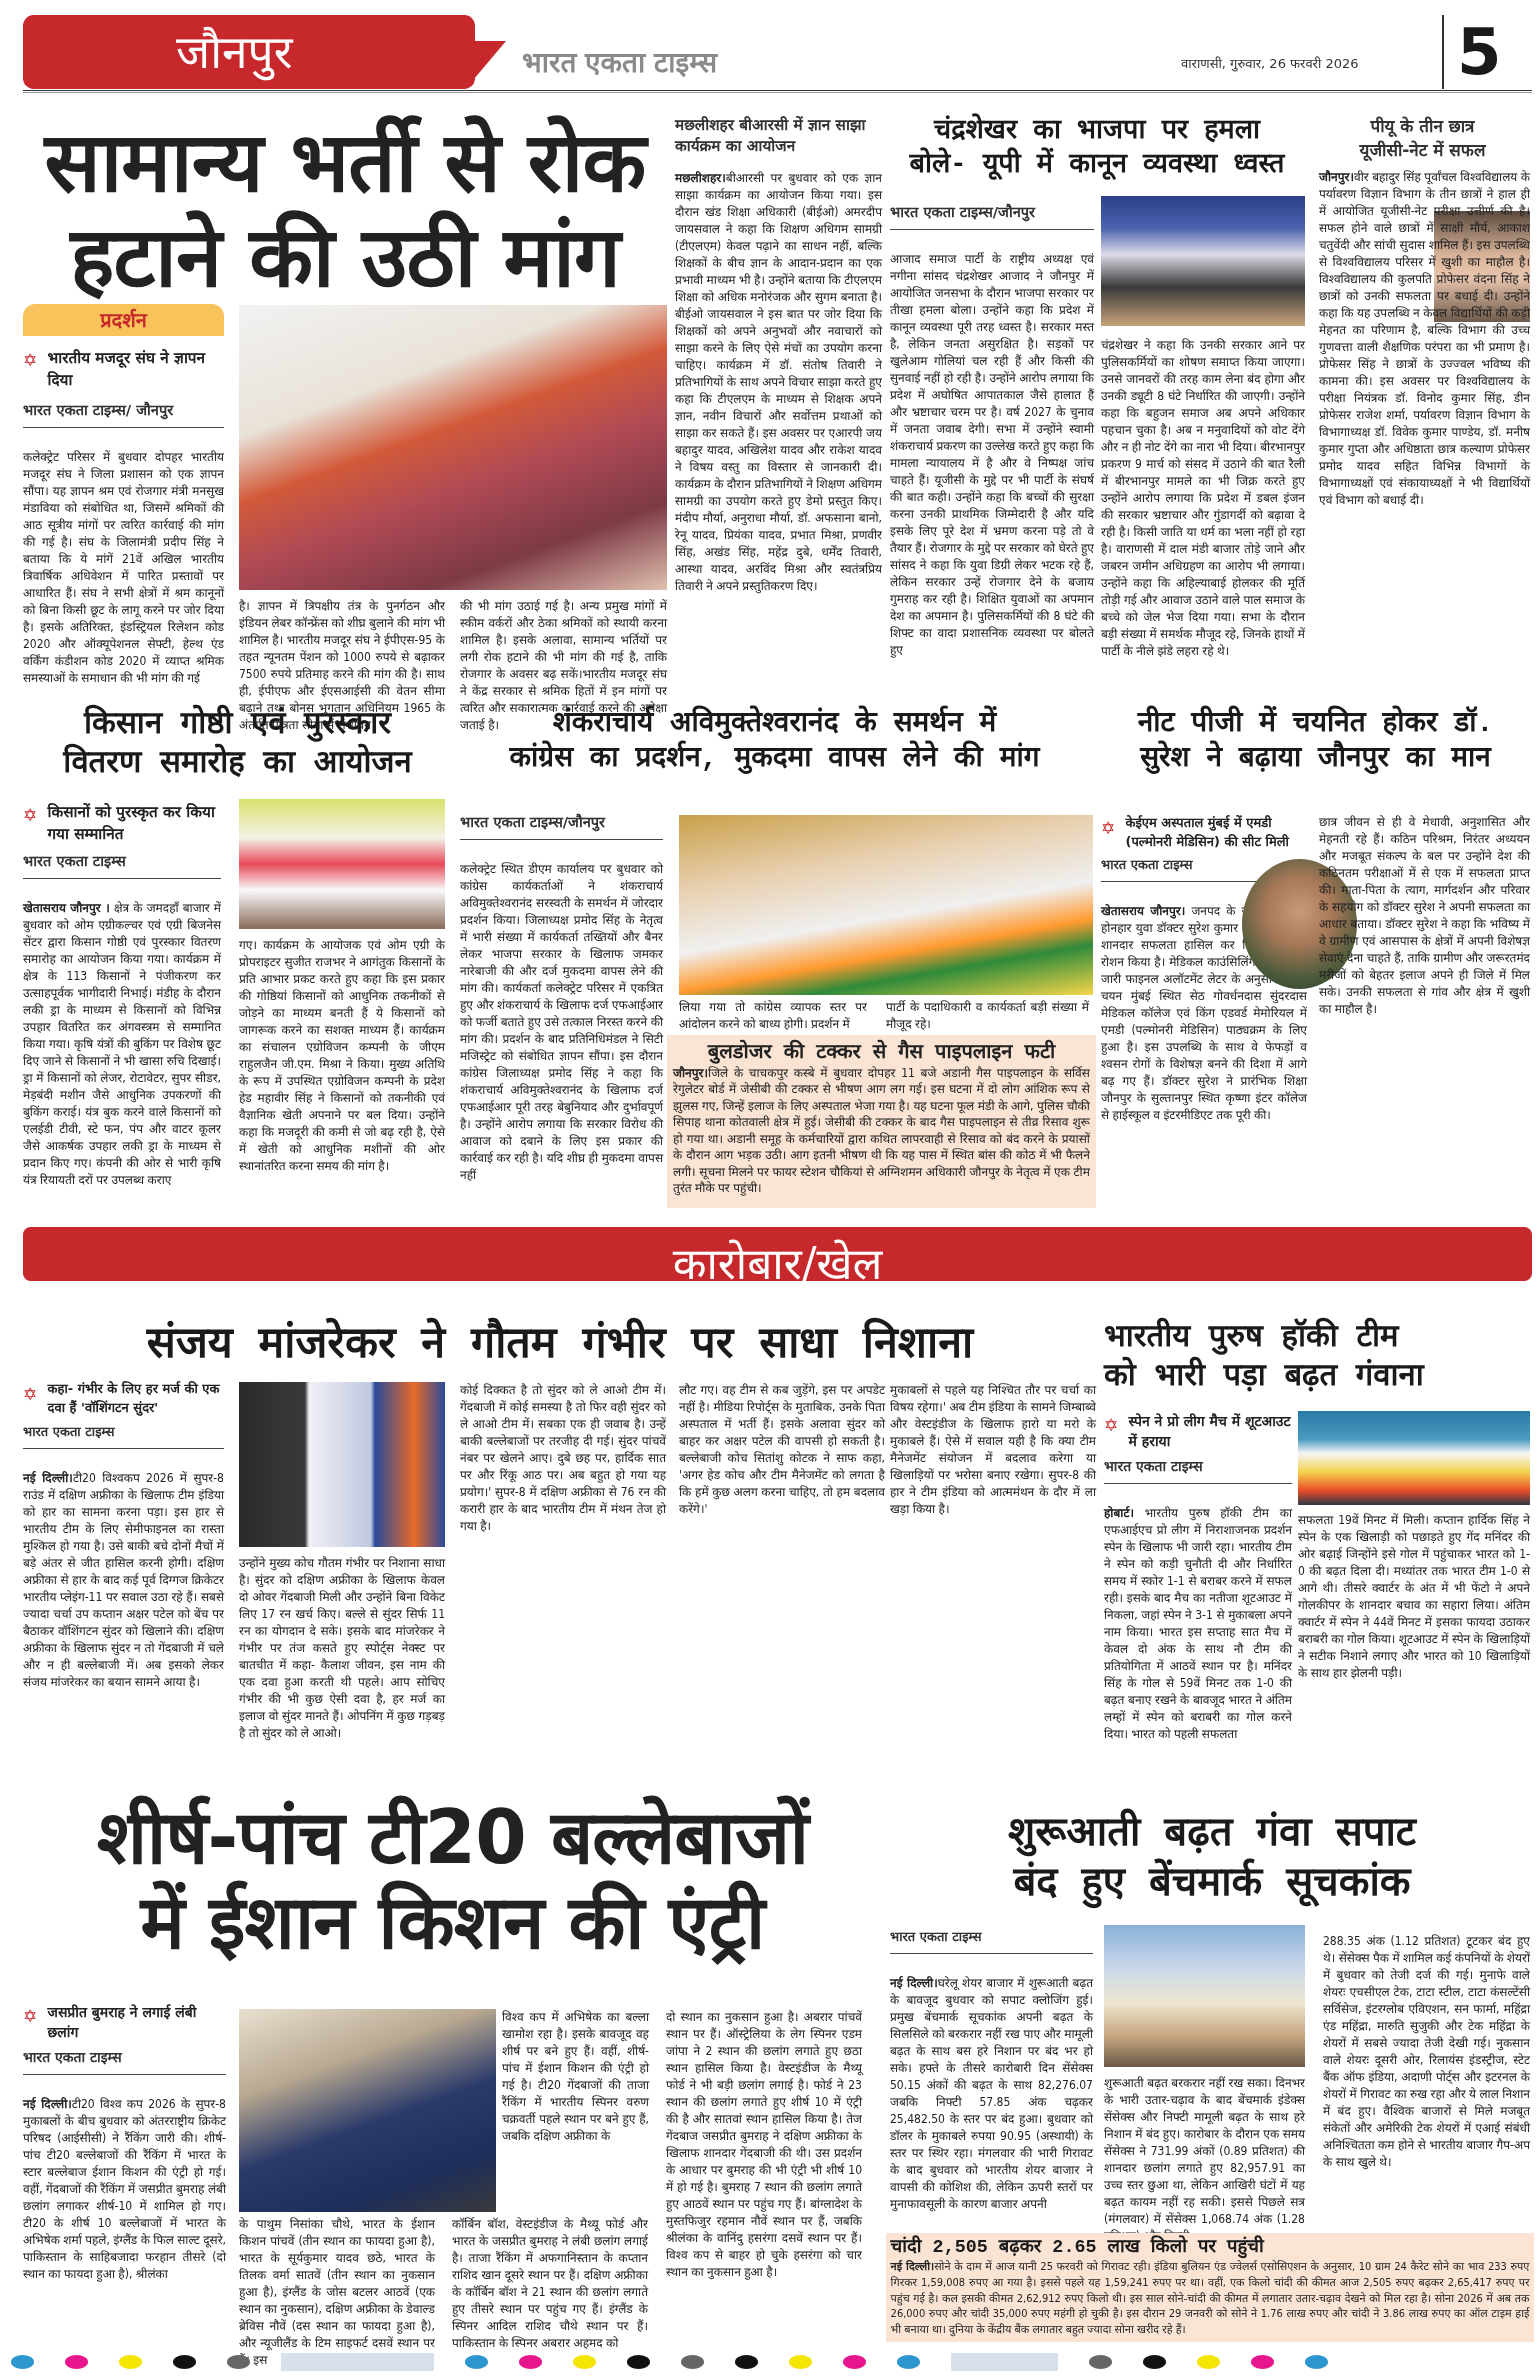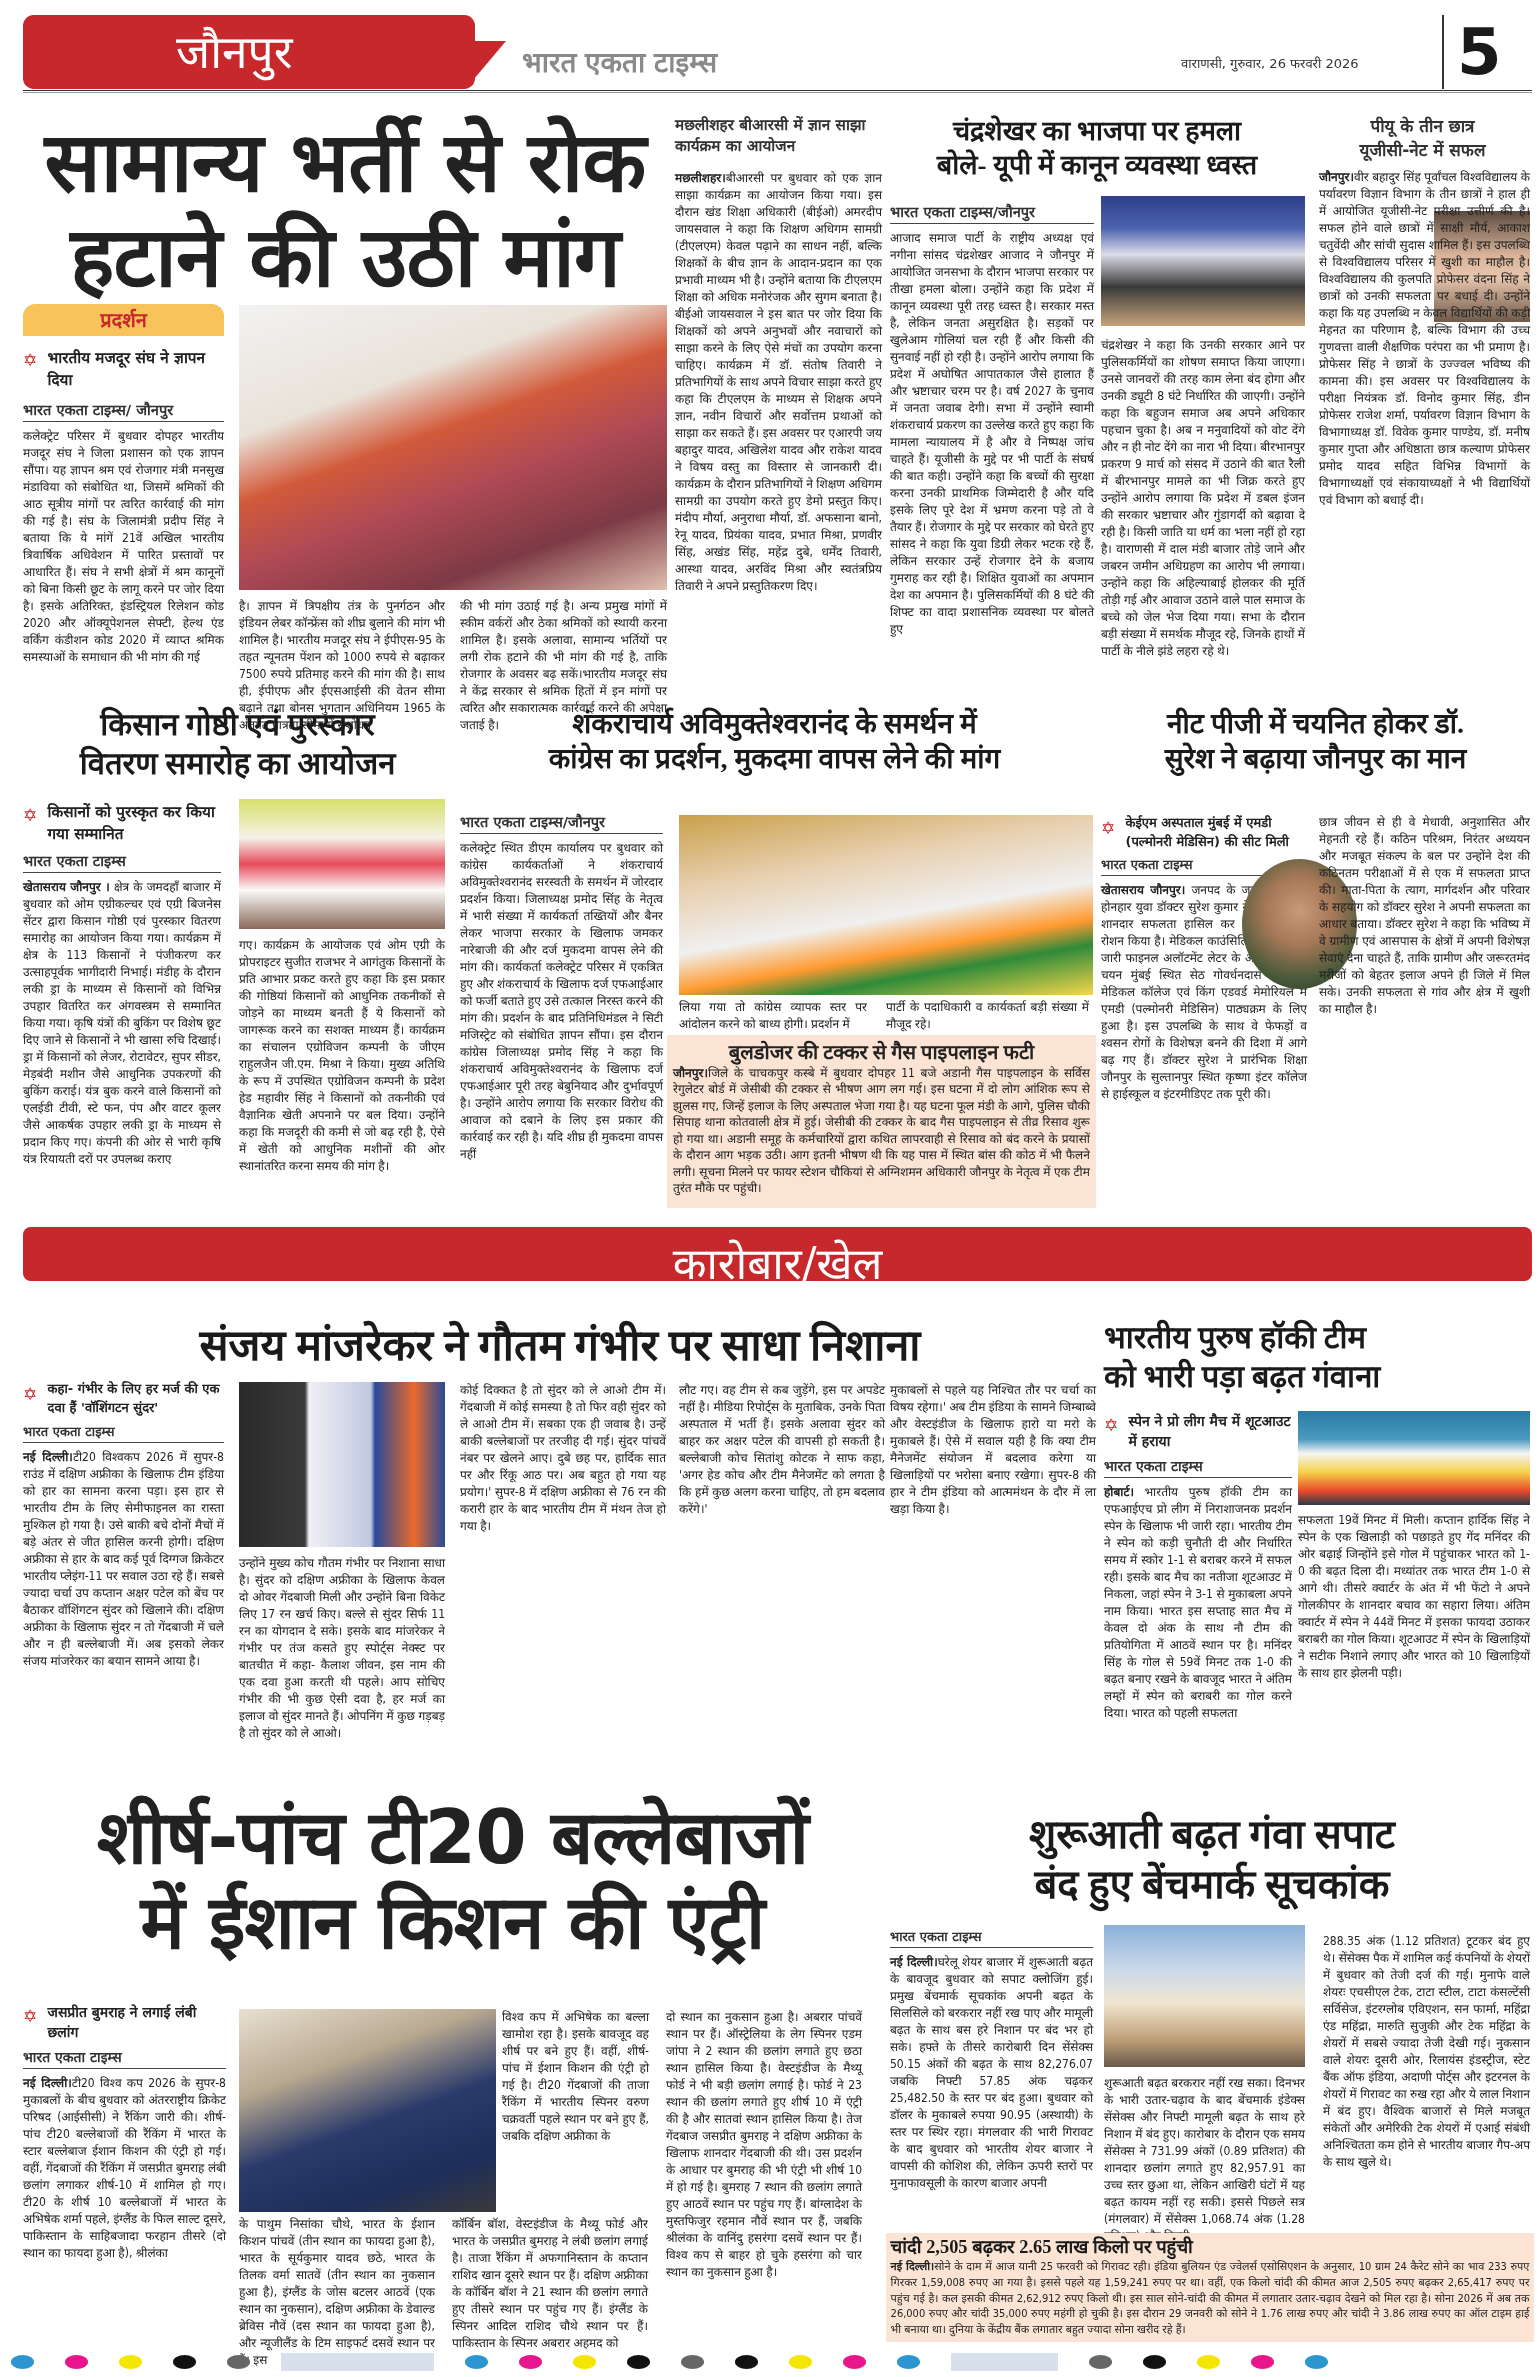--- a/index.html
+++ b/index.html
@@ -7,24 +7,24 @@
 body{position:relative;font-family:"DejaVu Sans",sans-serif;color:#1a1a1a}
 .abs{position:absolute}
 .masthead-tag{left:23px;top:15.3px;width:452px;height:74px;background:#c6282b;border-radius:10.7px;color:#fff;font-size:46px;line-height:74px;padding-left:153px;font-family:"DejaVu Serif",serif}
 .masthead-tag:after{content:"";position:absolute;right:-31px;top:26px;border-left:32px solid #c6282b;border-top:0 solid transparent;border-bottom:38px solid transparent}
 .paper-name{left:522px;top:42px;font-size:28px;color:#8a8a8a;font-weight:bold;font-family:"DejaVu Sans Condensed","DejaVu Sans",sans-serif}
 .dateline{left:1181px;top:54px;font-size:13px;color:#333}
 .page-sep{left:1442px;top:15.3px;width:1.5px;height:74px;background:#333}
 .page-num{left:1457px;top:15.3px;font-size:64px;font-weight:bold;line-height:74px}
 .rule-top{left:23px;top:90px;width:1509px;height:3.1px;border-top:1.5px solid #333;border-bottom:0.8px solid #999}
 .h-giant{font-weight:900;color:#222;line-height:1.15;font-family:"DejaVu Sans",sans-serif;letter-spacing:-0.8px}
-.h-big{font-weight:bold;color:#1a1a1a;line-height:1.25;font-family:Liberation Serif, serif}
+.h-big{font-weight:bold;color:#1a1a1a;line-height:1.25;font-family:Liberation Mono, monospace}
 .h-small{font-weight:bold;color:#333;line-height:1.4;font-family:"DejaVu Sans",sans-serif}
 .body{font-size:12px;line-height:17px;text-align:justify;color:#222;font-family:"DejaVu Sans Condensed","DejaVu Sans",sans-serif}
-.byline{font-size:14.6px;font-weight:bold;color:#333;padding-bottom:2px;border-bottom:1.2px solid #444;margin-bottom:6px}
+.byline{font-size:14.6px;font-weight:bold;color:#333;padding-bottom:8px;border-bottom:1.2px solid #444;margin-bottom:21px}
 .sub{font-size:15.3px;font-weight:bold;color:#222;line-height:1.45;padding-left:24.5px;position:relative}
 .sub .star{position:absolute;left:0;top:1.5px;color:#c6282b;font-size:17px}
 .photo{background:linear-gradient(135deg,#8c6d5a,#c99a7a 40%,#e0b8a0 60%,#6a4d3c)}
 .tag-pill{background:#f7c35a;border-radius:12.3px 12.3px 0 0;text-align:center;font-size:20px;color:#c6282b;font-weight:bold;height:32px;line-height:32px}
 .section-band{left:23px;top:1227px;width:1509px;height:54px;background:#c6282b;border-radius:7.7px;color:#fff;font-size:44px;text-align:center;line-height:74px;font-family:"DejaVu Serif",serif}
 .boxed{background:#fbe4d4}
 .regmarks{display:flex;gap:31px;align-items:center}
 .reg{width:23px;height:14px;border-radius:50%}
 </style>
 </head>

